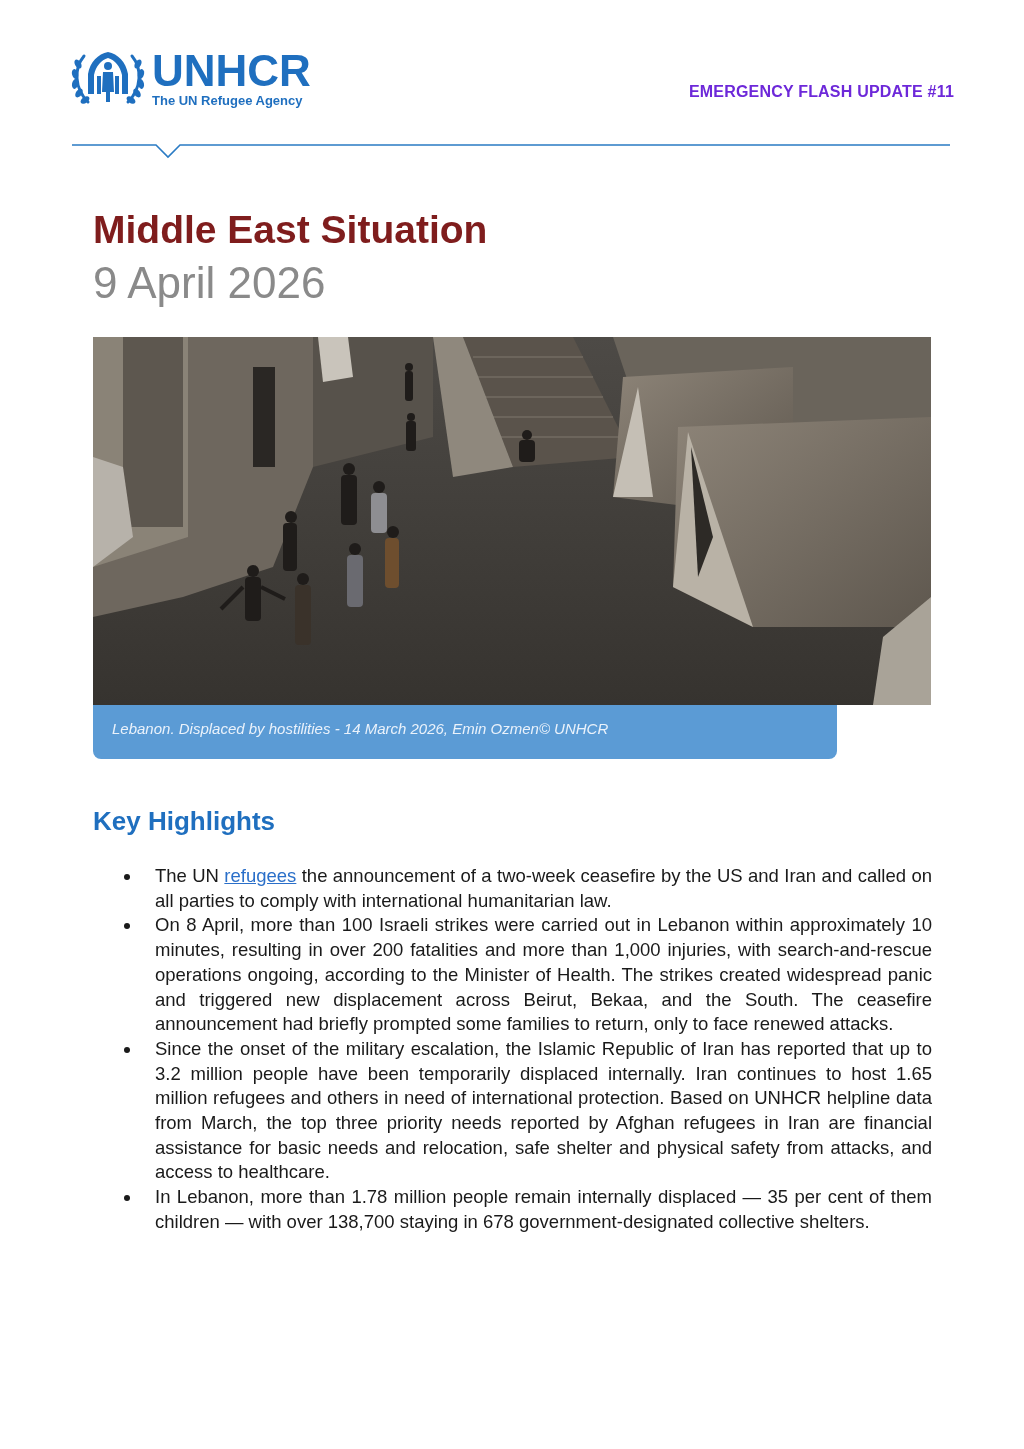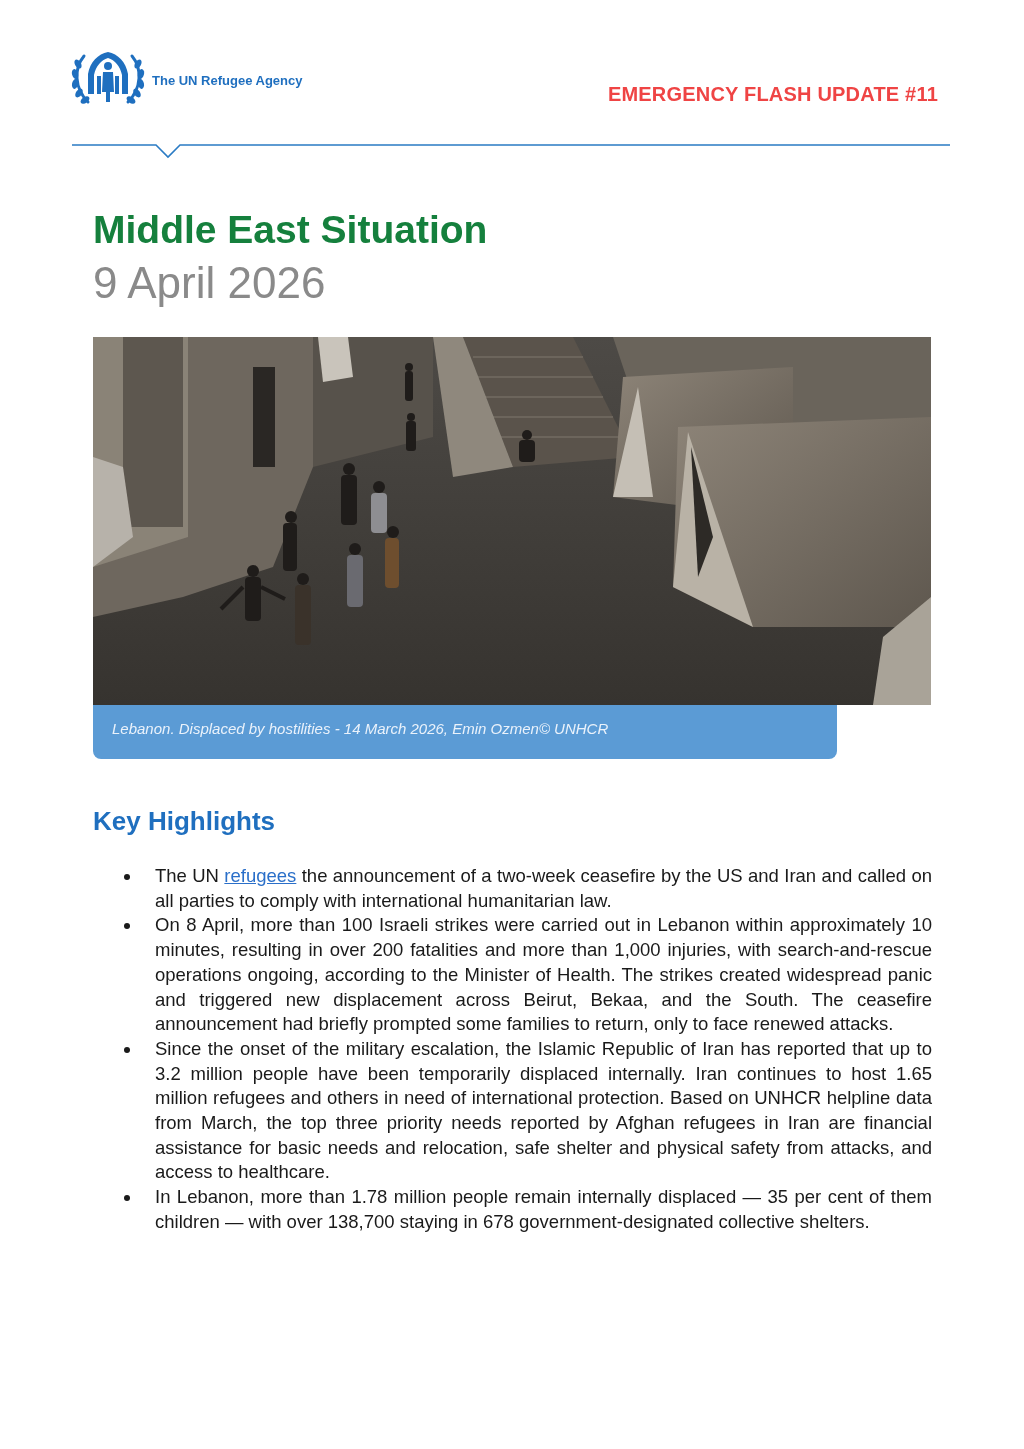--- a/index.html
+++ b/index.html
@@ -4,25 +4,25 @@
 <style>
   html, body { margin: 0; padding: 0; background: #ffffff; }
   body { width: 1024px; height: 1449px; position: relative; overflow: hidden; font-family: "Liberation Sans", "DejaVu Sans", sans-serif; color: #1a1a1a; }
 
   .header { position: absolute; left: 0; top: 0; width: 1024px; height: 170px; }
   .logo { position: absolute; left: 70px; top: 48px; display: flex; align-items: center; }
   .logo-emblem { width: 76px; height: 62px; }
   .logo-text { margin-left: 6px; display: flex; flex-direction: column; }
   .logo-name { font-family: "Liberation Sans", sans-serif; font-weight: bold; font-size: 44px; line-height: 40px; color: #1f6fbf; letter-spacing: 0px; }
   .logo-tagline { font-family: "Liberation Sans", sans-serif; font-weight: bold; font-size: 13px; color: #1f6fbf; margin-top: 2px; }
-  .flash-title { position: absolute; right: 86px; top: 83px; font-family: "Liberation Sans", sans-serif; font-size: 20px; font-weight: bold; color: #ef4444; letter-spacing: 0.2px; }
+  .flash-title { position: absolute; right: 70px; top: 83px; font-family: "Liberation Sans", sans-serif; font-size: 16px; font-weight: bold; color: #6d28d9; letter-spacing: 0.2px; }
 
   .rule { position: absolute; left: 72px; top: 144px; width: 878px; height: 20px; }
 
-  .page-title { position: absolute; left: 93px; top: 208px; font-family: "Liberation Sans", sans-serif; font-weight: bold; font-size: 39px; color: #15803d; }
+  .page-title { position: absolute; left: 93px; top: 208px; font-family: "Liberation Sans", sans-serif; font-weight: bold; font-size: 39px; color: #7f1d1d; }
   .page-date { position: absolute; left: 93px; top: 258px; font-family: "Liberation Sans", sans-serif; font-size: 44px; color: #8a8a8a; }
 
   .photo { position: absolute; left: 93px; top: 337px; width: 838px; height: 368px; overflow: hidden; background: #3e3a36; }
   .caption { position: absolute; left: 93px; top: 705px; width: 744px; height: 54px; background: #5b9bd5; border-radius: 0 0 8px 8px; }
   .caption-text { position: absolute; left: 19px; top: 15px; font-style: italic; font-size: 15px; color: #eaf2fb; }
 
   .section-heading { position: absolute; left: 93px; top: 806px; font-family: "Liberation Sans", sans-serif; font-size: 26px; font-weight: bold; color: #1f6fbf; }
 
   .bullets { position: absolute; left: 120px; top: 864px; width: 812px; margin: 0; padding: 0; list-style: none; }
   .bullet { position: relative; padding-left: 35px; font-size: 18.5px; line-height: 24.7px; text-align: justify; color: #1a1a1a; }
@@ -55,20 +55,21 @@
 
         <path d="M38 4 C28 6 20 14 18 26 L18 46 L24 46 L24 27 C26 18 31 12 38 10 C45 12 50 18 52 27 L52 46 L58 46 L58 26 C56 14 48 6 38 4 Z"></path>
 
         <circle cx="38" cy="18" r="4"></circle>
         <path d="M33 24 L43 24 L44 44 L40 44 L40 54 L36 54 L36 44 L32 44 Z"></path>
         <path d="M27 28 L31 28 L31 46 L27 46 Z"></path>
         <path d="M45 28 L49 28 L49 46 L45 46 Z"></path>
       </g>
     </svg>
     <div class="logo-text">
+      <span class="logo-name">UNHCR</span>
       <span class="logo-tagline">The UN Refugee Agency</span>
     </div>
   </div>
   <div class="flash-title">EMERGENCY FLASH UPDATE #11</div>
   <svg class="rule" viewBox="0 0 878 20">
     <polyline points="0,1 84,1 96,13 108,1 878,1" fill="none" stroke="#2a7bc4" stroke-width="1.6"></polyline>
   </svg>
 </div>
 
 <h1 class="page-title" style="margin:0">Middle East Situation</h1>

